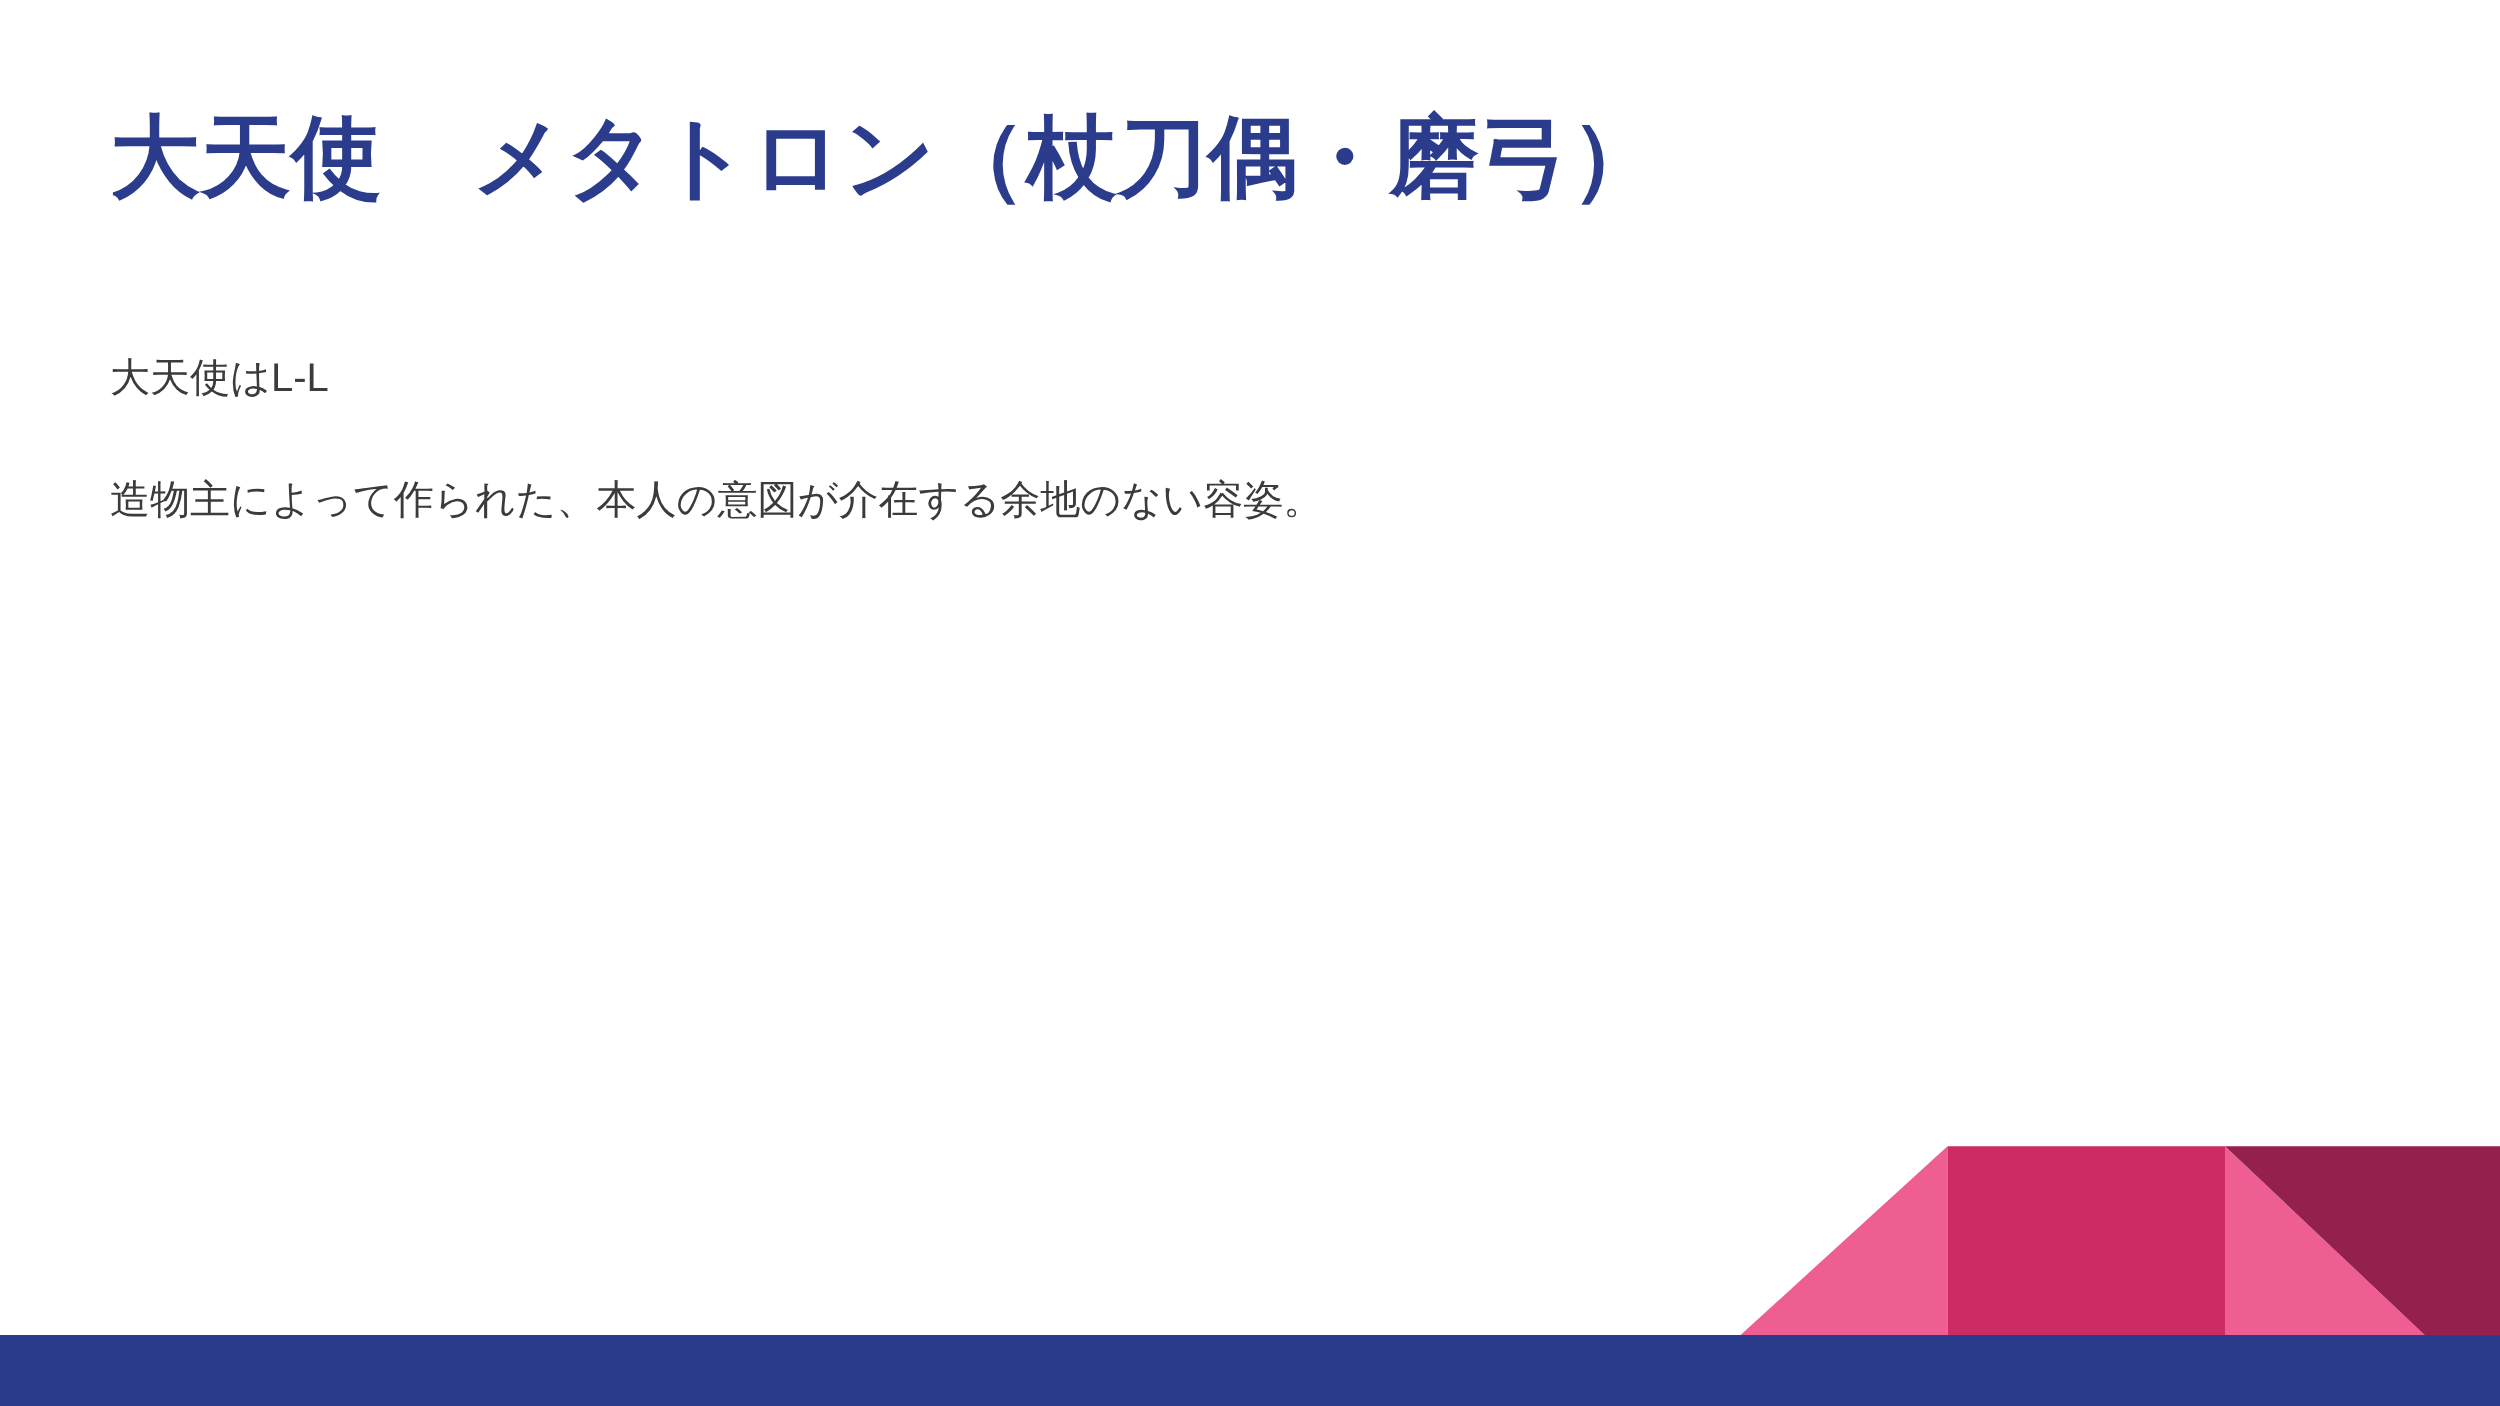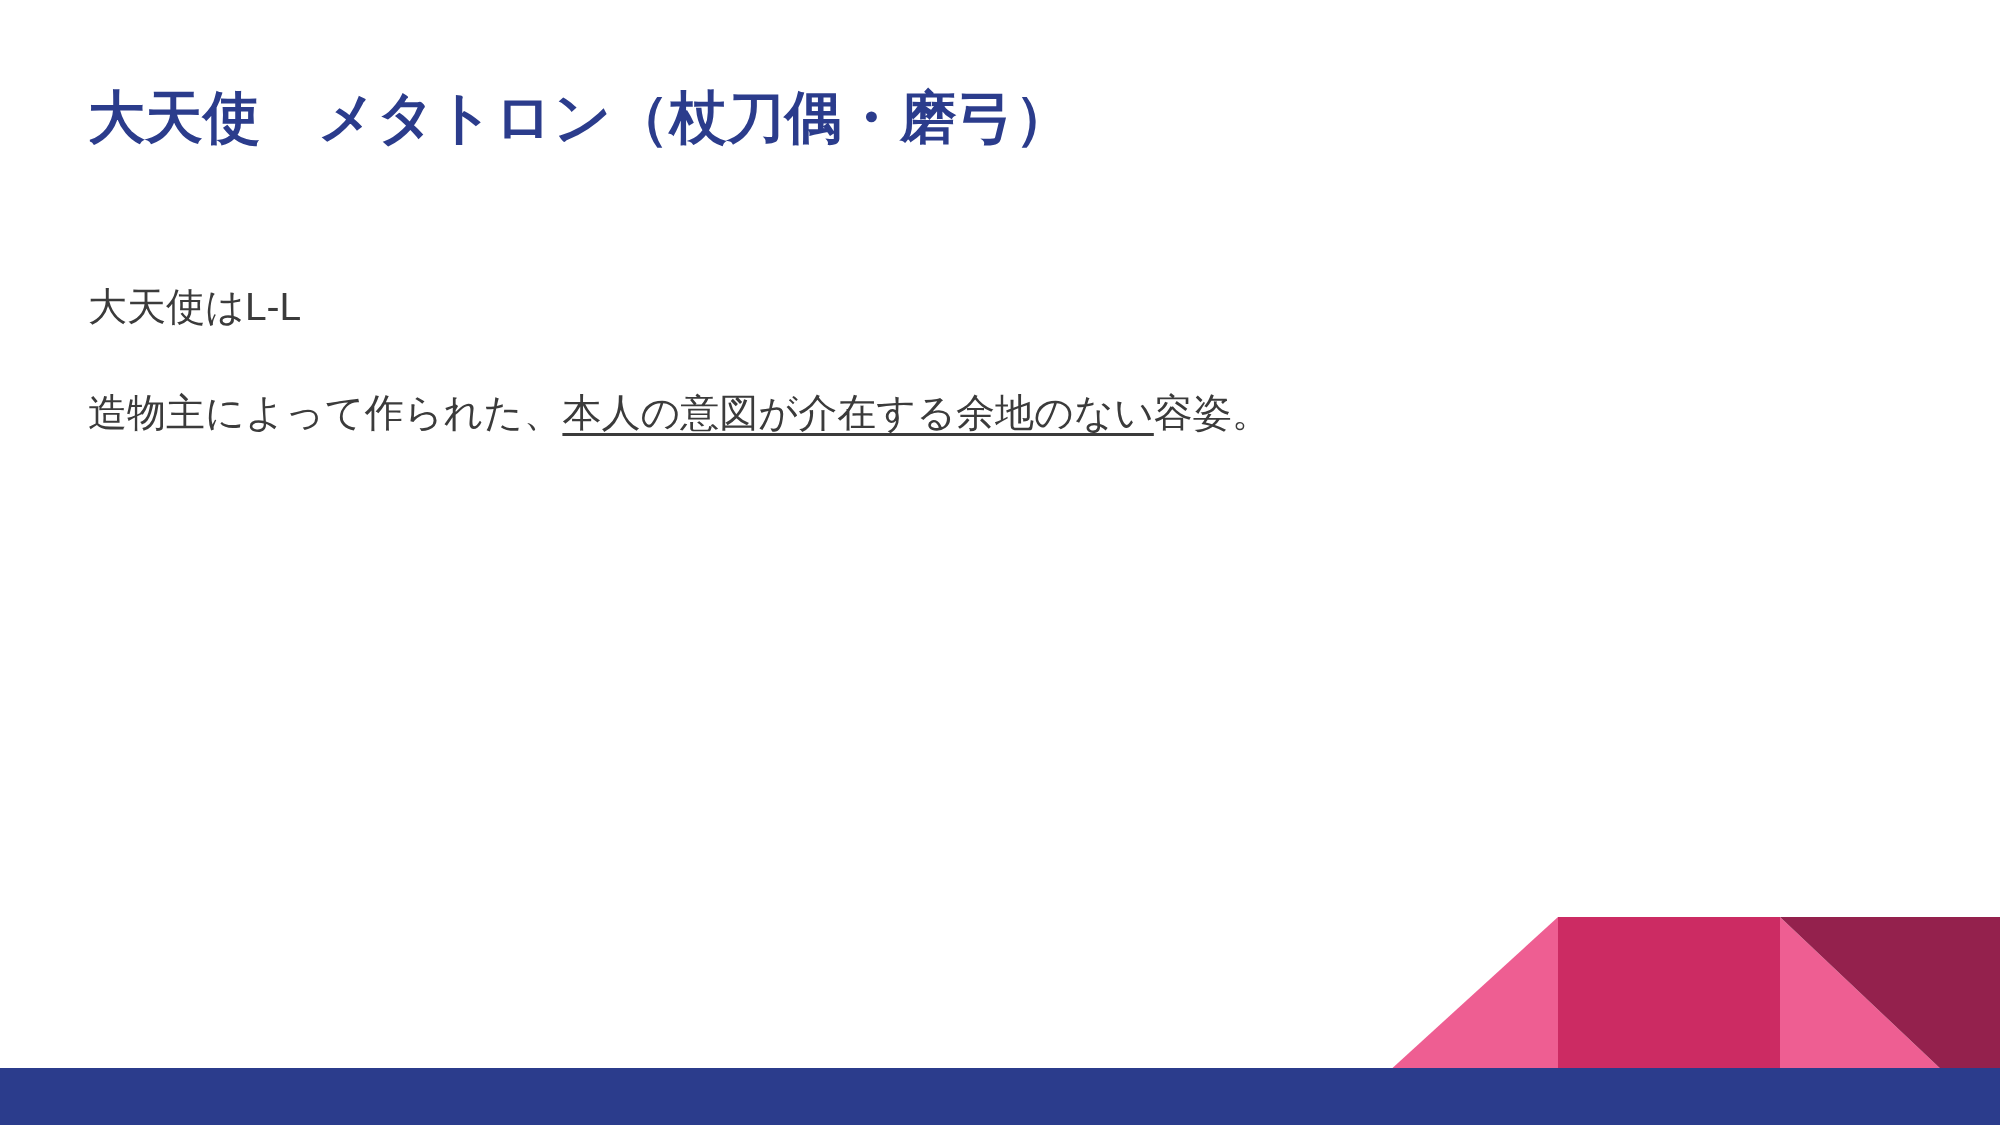--- a/index.html
+++ b/index.html
@@ -24,46 +24,45 @@
 
   
   #title-block {
     position: absolute;
     left: 88px;
     top: 84px;
     width: 1750px;
   }
   #slide-title {
     margin: 0;
-    font-size: 57px;
+    font-size: 72px;
     line-height: 1.18;
     font-weight: 700;
     letter-spacing: 0.5px;
     color: #2B3C8C;
     white-space: pre;
   }
 
   
   #body-block {
     position: absolute;
     left: 88px;
     top: 282px;
     width: 1800px;
   }
   .body-line {
     margin: 0 0 56px 0;
-    font-size: 39px;
+    font-size: 32px;
     line-height: 1.28;
     font-weight: 400;
     color: #3B3B3B;
     white-space: pre-wrap;
   }
   .body-line:last-child { margin-bottom: 0; }
   .u {
-    text-decoration: underline;
     text-decoration-thickness: 3px;
     text-underline-offset: 7px;
   }
 
   
   #corner-decoration {
     position: absolute;
     right: 0;
     bottom: 0;
     width: 670px;

